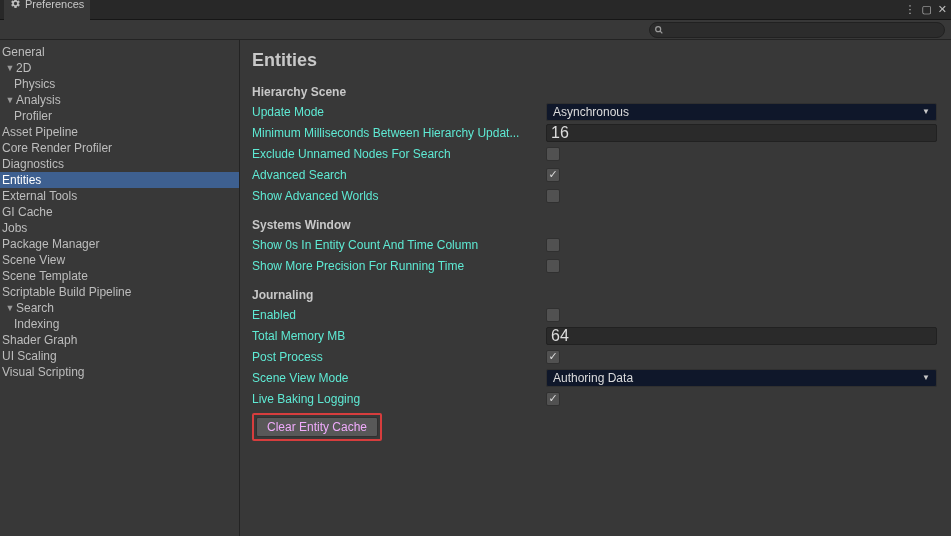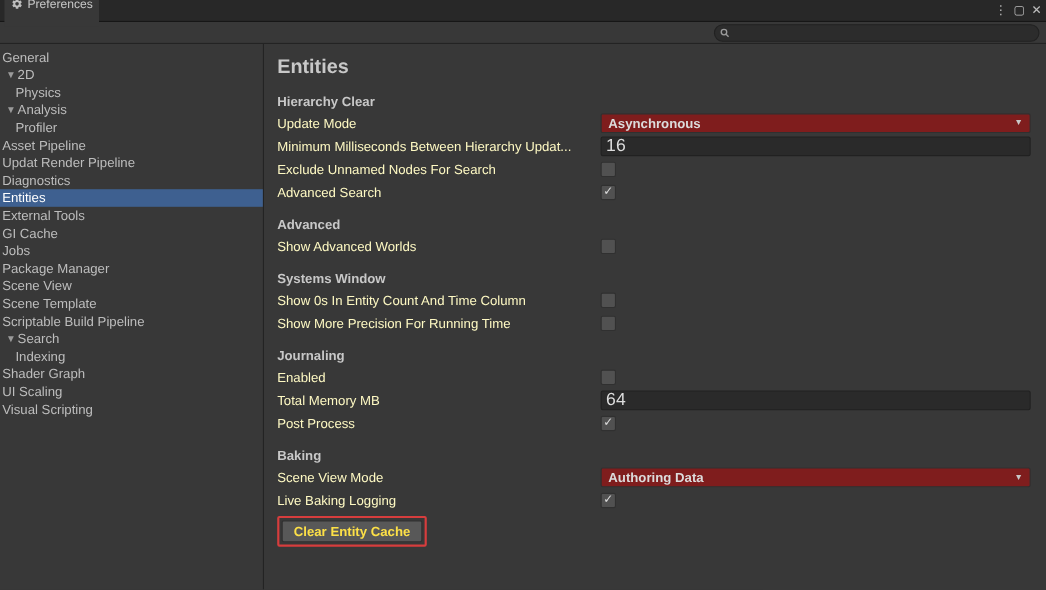--- a/index.html
+++ b/index.html
@@ -121,39 +121,38 @@
   }
   .section-header.first { margin-top: 0; }
   .row {
     display: flex;
     align-items: center;
     height: 21px;
   }
   .row-label {
     flex: 0 0 294px;
     padding-right: 20px;
-    color: #fef9c3;
+    color: #5eead4;
     overflow: hidden;
     text-overflow: ellipsis;
     white-space: nowrap;
   }
   .row-control { flex: 1; display: flex; align-items: center; }
   .dropdown {
     flex: 1;
     height: 18px;
-    background: #7f1d1d;
+    background: #0f172a;
     border: 1px solid #303030;
     border-radius: 2px;
     color: #dcdcdc;
     display: flex;
     align-items: center;
     justify-content: space-between;
     padding: 0 6px;
     font-size: 12px;
-    font-weight: bold;
   }
   .dropdown .caret { font-size: 8px; color: #c8c8c8; }
   .textfield {
     flex: 1;
     height: 18px;
     background: #2a2a2a;
     border: 1px solid #212121;
     border-radius: 2px;
     color: #dcdcdc;
     display: flex;
@@ -173,26 +172,25 @@
     color: #dcdcdc;
     font-size: 11px;
     line-height: 1;
   }
   .checkbox.checked::after { content: "✓"; }
   .btn {
     height: 20px;
     background: #585858;
     border: 1px solid #303030;
     border-radius: 2px;
-    color: #fde047;
+    color: #f0abfc;
     display: inline-flex;
     align-items: center;
     padding: 0 10px;
     font-size: 12px;
-    font-weight: bold;
   }
   .highlight-box {
     border: 2px solid #d63d3d;
     border-radius: 2px;
     padding: 2px;
     display: inline-block;
     margin-top: 4px;
   }
 </style>
 </head>
@@ -241,21 +239,21 @@
         <span class="tree-arrow">▼</span>
         <span class="tree-label">Analysis</span>
       </div>
       <div class="tree-item indent-2">
         <span class="tree-label">Profiler</span>
       </div>
       <div class="tree-item indent-1">
         <span class="tree-label">Asset Pipeline</span>
       </div>
       <div class="tree-item indent-1">
-        <span class="tree-label">Updat Render Pipeline</span>
+        <span class="tree-label">Core Render Profiler</span>
       </div>
       <div class="tree-item indent-1">
         <span class="tree-label">Diagnostics</span>
       </div>
       <div class="tree-item indent-1 selected">
         <span class="tree-label">Entities</span>
       </div>
       <div class="tree-item indent-1">
         <span class="tree-label">External Tools</span>
       </div>
@@ -292,21 +290,21 @@
       </div>
       <div class="tree-item indent-1">
         <span class="tree-label">Visual Scripting</span>
       </div>
     </div>
 
   <div class="content">
     <h1>Entities</h1>
 
     
-    <div class="section-header first">Hierarchy Clear</div>
+    <div class="section-header first">Hierarchy Scene</div>
     <div class="row">
       <div class="row-label">Update Mode</div>
       <div class="row-control">
         <div class="dropdown">
           <span>Asynchronous</span>
           <span class="caret">▼</span>
         </div>
       </div>
     </div>
     <div class="row">
@@ -324,21 +322,20 @@
         </div>
     </div>
     <div class="row">
       <div class="row-label">Advanced Search</div>
       <div class="row-control">
           <div class="checkbox checked"></div>
         </div>
     </div>
 
     
-    <div class="section-header">Advanced</div>
     <div class="row">
       <div class="row-label">Show Advanced Worlds</div>
       <div class="row-control">
           <div class="checkbox"></div>
         </div>
     </div>
 
     
     <div class="section-header">Systems Window</div>
     <div class="row">
@@ -371,21 +368,20 @@
         </div>
     </div>
     <div class="row">
       <div class="row-label">Post Process</div>
       <div class="row-control">
           <div class="checkbox checked"></div>
         </div>
     </div>
 
     
-    <div class="section-header">Baking</div>
     <div class="row">
       <div class="row-label">Scene View Mode</div>
       <div class="row-control">
         <div class="dropdown">
           <span>Authoring Data</span>
           <span class="caret">▼</span>
         </div>
       </div>
     </div>
     <div class="row">

